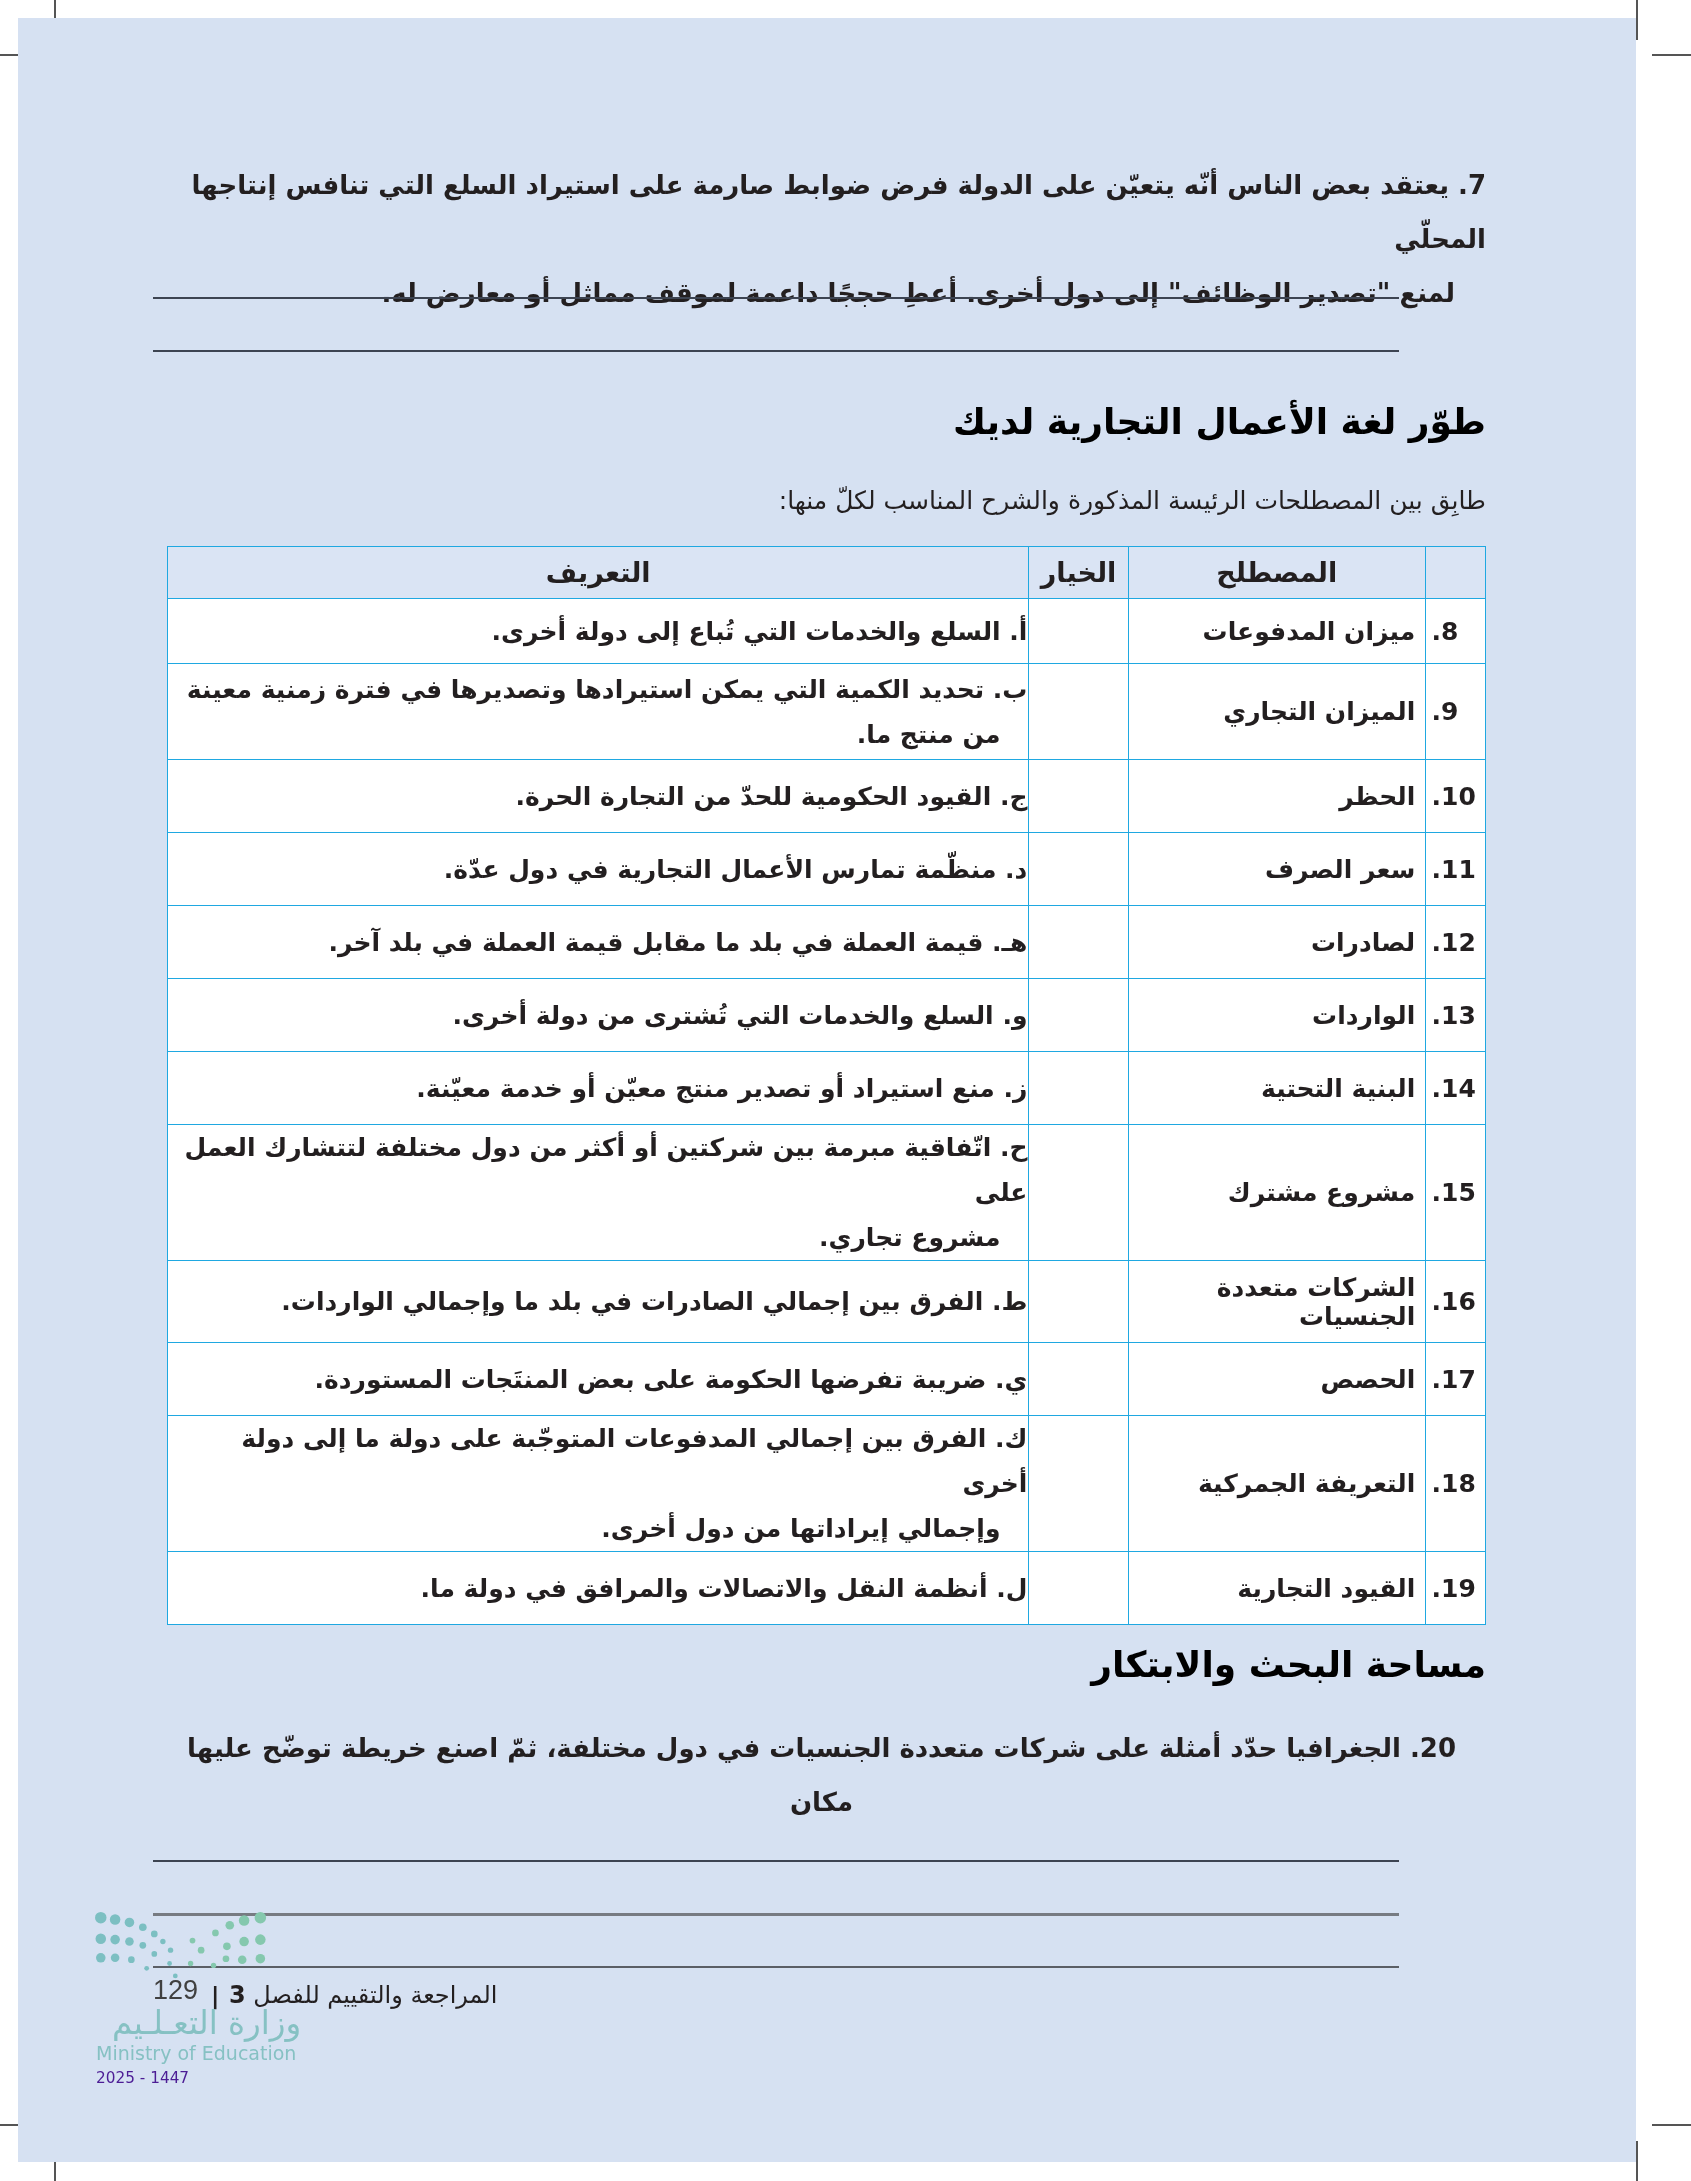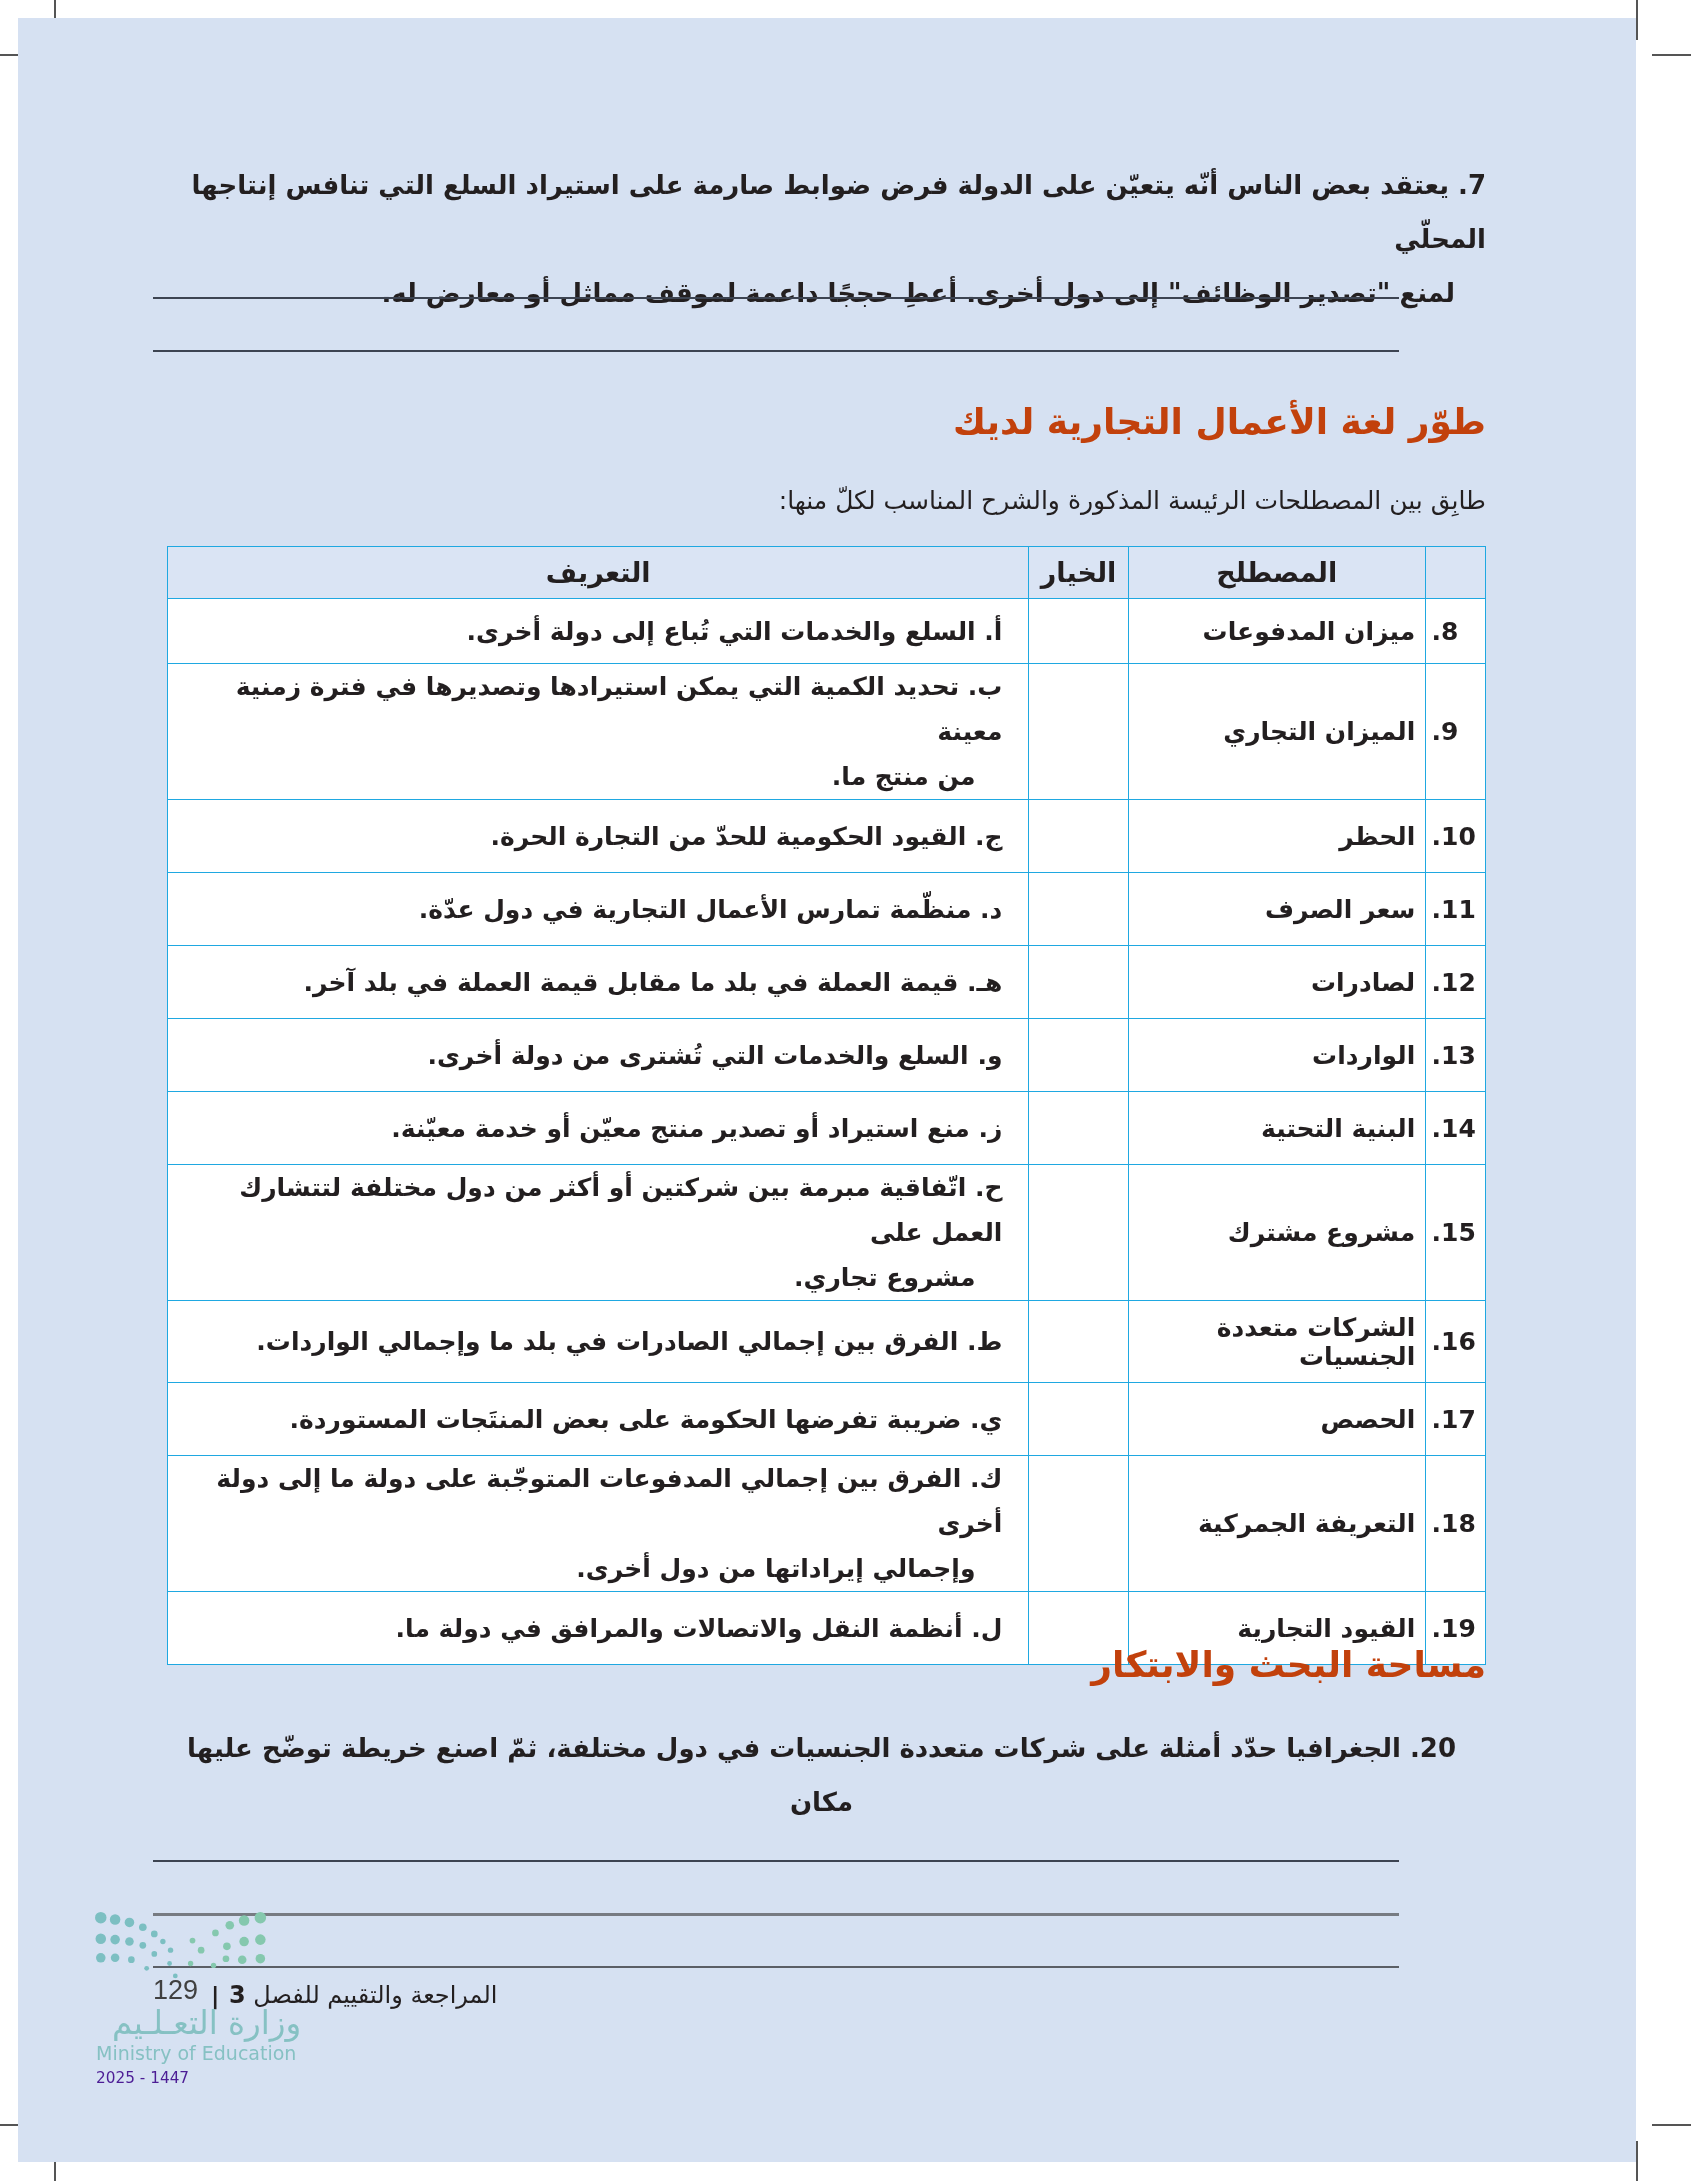--- a/index.html
+++ b/index.html
@@ -50,21 +50,21 @@
       height: 1.9px;
       background: #3d4452;
     }
     .answer-line.grey { background: #777b82; height: 2.9px; }
 
     .section-heading {
       position: absolute;
       right: 206px;
       font-size: 36px;
       font-weight: bold;
-      color: #c2410c;
+      color: #000000;
       direction: rtl;
       text-align: right;
     }
     .instruction {
       position: absolute;
       right: 206px;
       top: 486px;
       font-size: 25px;
       direction: rtl;
       text-align: right;
@@ -97,21 +97,21 @@
       width: 40px;
       text-align: left;
       padding: 0 5.7px;
       font-size: 25px;
     }
     table.match th.num-cell { width: 40px; }
     table.match td.term { width: 277px; text-align: right; }
     table.match td.choice { width: 79px; }
     table.match td.def {
       line-height: 45px;
-      padding-right: 26px;
+      padding-right: 1px;
       padding-left: 5.7px;
     }
     table.match td.def .cont { display: block; padding-right: 27px; }
 
     .q20 {
       position: absolute;
       right: 206px;
       top: 1721px;
       width: 1329px;
       font-size: 26px;

